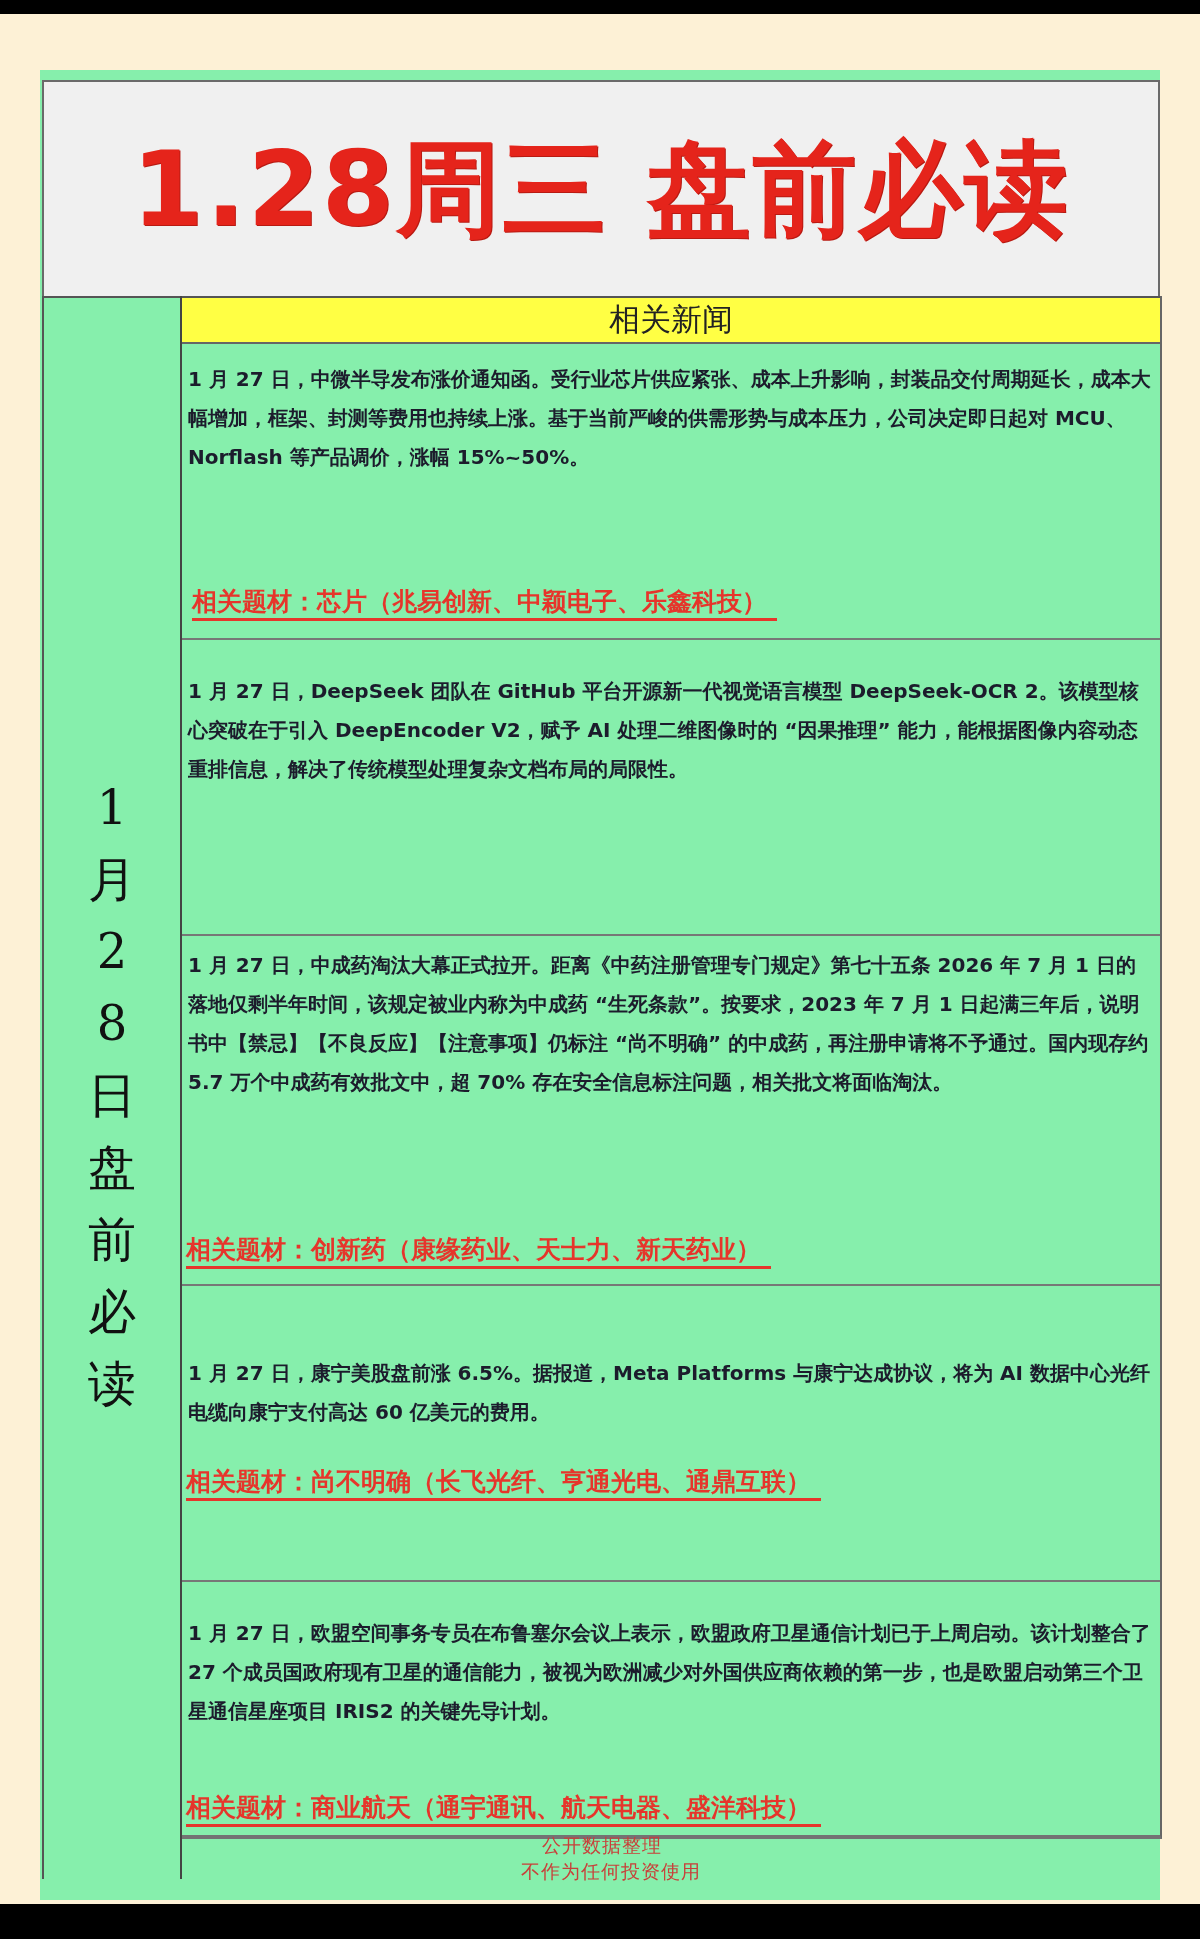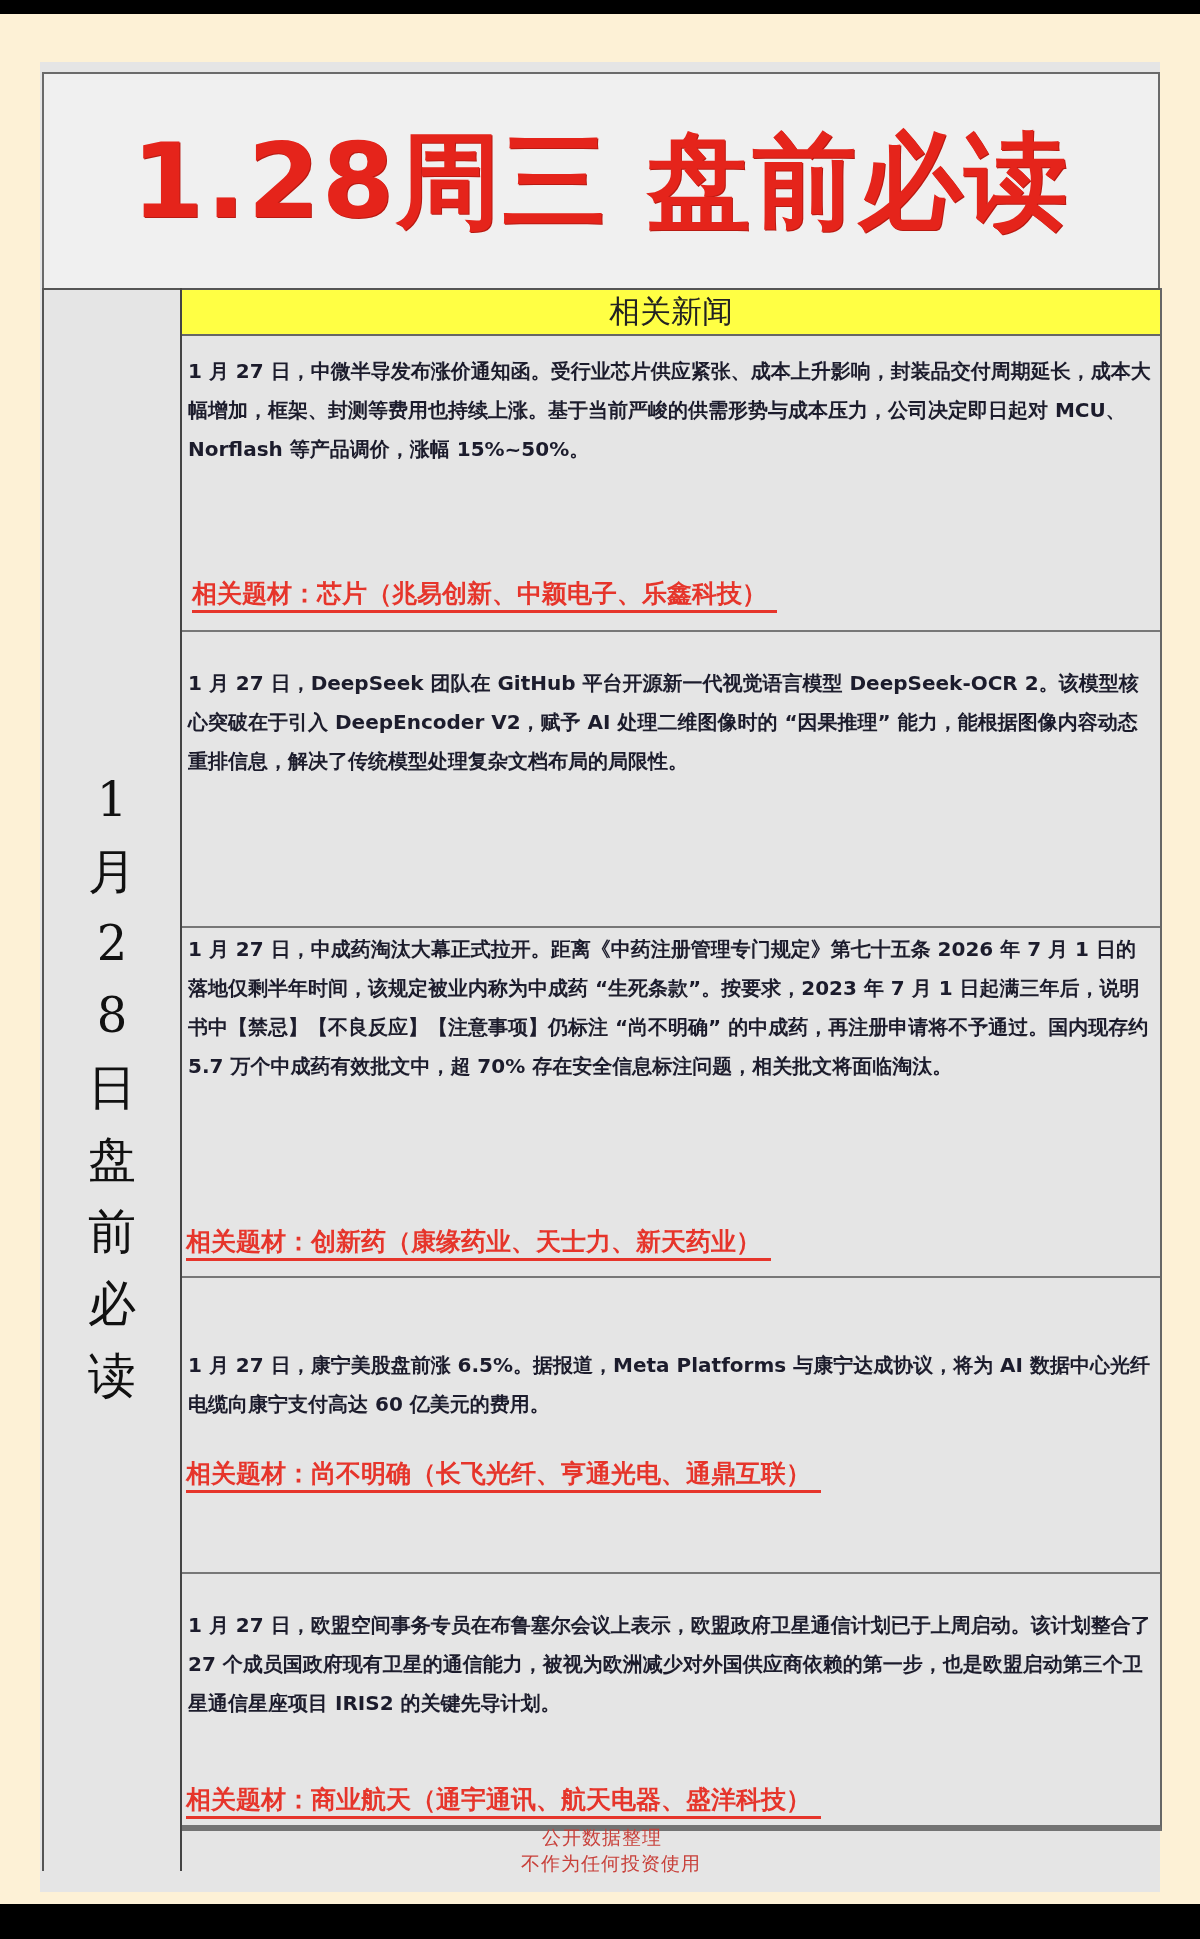--- a/index.html
+++ b/index.html
@@ -7,22 +7,22 @@
     width: 1200px; height: 1939px; position: relative; overflow: hidden;
     background: #000;
     font-family: "DejaVu Sans", "Liberation Sans", sans-serif;
   }
   .topbar { position: absolute; left: 0; top: 0; width: 1200px; height: 14px; background: #000; }
   .page {
     position: absolute; left: 0; top: 14px; width: 1200px; height: 1890px;
     background: #fdf1d6;
   }
   .sheet {
-    position: absolute; left: 40px; top: 48px; width: 1120px; height: 1830px;
-    background: #e5e5e5;
+    position: absolute; left: 40px; top: 56px; width: 1120px; height: 1830px;
+    background: #86efac;
   }
   .title-box {
     position: absolute; left: 2px; top: 10px; width: 1118px; height: 218px;
     border: 2px solid #6a6a6a; border-bottom: 2px solid #555;
     background: #f0f0f0; box-sizing: border-box;
     display: flex; align-items: center; justify-content: center;
   }
   .title {
     color: #e5241b; font-weight: bold; font-size: 104px; letter-spacing: 2px;
     font-family: "DejaVu Sans", sans-serif; line-height: 1;
@@ -39,21 +39,21 @@
   .side-text {
     position: absolute; left: 0; top: 475px; width: 136px;
     display: flex; flex-direction: column; align-items: center;
   }
   .side-text span {
     font-family: "DejaVu Serif", "Liberation Serif", serif;
     font-size: 48px; line-height: 72px; color: #111;
   }
   .news-col {
     position: absolute; left: 138px; top: 0; width: 980px; height: 1543px;
-    border-right: 2px solid #666; border-bottom: 6px solid #737373; box-sizing: border-box;
+    border-right: 2px solid #666; border-bottom: 4px solid #737373; box-sizing: border-box;
   }
   .news-header {
     height: 48px; background: #ffff44;
     border-top: 2px solid #555; border-bottom: 2px solid #666; box-sizing: border-box;
     display: flex; align-items: center; justify-content: center;
   }
   .news-header span { font-size: 31px; color: #222; font-family: "DejaVu Serif", serif; }
   .news-item {
     position: relative; box-sizing: border-box; border-bottom: 2px solid #777;
     padding: 0 8px 0 6px;
@@ -111,21 +111,21 @@
         <div class="news-item" style="height:296px;">
           <p class="news-text" style="padding-top:16px;">1 月 27 日，中微半导发布涨价通知函。受行业芯片供应紧张、成本上升影响，封装品交付周期延长，成本大幅增加，框架、封测等费用也持续上涨。基于当前严峻的供需形势与成本压力，公司决定即日起对 MCU、Norflash 等产品调价，涨幅 15%~50%。</p>
           <div class="tag" style="top:242px;">相关题材：芯片（兆易创新、中颖电子、乐鑫科技）</div>
         </div>
 
         <div class="news-item" style="height:296px;">
           <p class="news-text" style="padding-top:32px;">1 月 27 日，DeepSeek 团队在 GitHub 平台开源新一代视觉语言模型 DeepSeek-OCR 2。该模型核心突破在于引入 DeepEncoder V2，赋予 AI 处理二维图像时的 “因果推理” 能力，能根据图像内容动态重排信息，解决了传统模型处理复杂文档布局的局限性。</p>
         </div>
 
         <div class="news-item" style="height:350px;">
-          <p class="news-text" style="padding-top:2px;">1 月 27 日，中成药淘汰大幕正式拉开。距离《中药注册管理专门规定》第七十五条 2026 年 7 月 1 日的落地仅剩半年时间，该规定被业内称为中成药 “生死条款”。按要求，2023 年 7 月 1 日起满三年后，说明书中【禁忌】【不良反应】【注意事项】仍标注 “尚不明确” 的中成药，再注册申请将不予通过。国内现存约 5.7 万个中成药有效批文中，超 70% 存在安全信息标注问题，相关批文将面临淘汰。</p>
+          <p class="news-text" style="padding-top:10px;">1 月 27 日，中成药淘汰大幕正式拉开。距离《中药注册管理专门规定》第七十五条 2026 年 7 月 1 日的落地仅剩半年时间，该规定被业内称为中成药 “生死条款”。按要求，2023 年 7 月 1 日起满三年后，说明书中【禁忌】【不良反应】【注意事项】仍标注 “尚不明确” 的中成药，再注册申请将不予通过。国内现存约 5.7 万个中成药有效批文中，超 70% 存在安全信息标注问题，相关批文将面临淘汰。</p>
           <div class="tag" style="top:298px; left:4px;">相关题材：创新药（康缘药业、天士力、新天药业）</div>
         </div>
 
         <div class="news-item" style="height:296px;">
           <p class="news-text" style="padding-top:68px;">1 月 27 日，康宁美股盘前涨 6.5%。据报道，Meta Platforms 与康宁达成协议，将为 AI 数据中心光纤电缆向康宁支付高达 60 亿美元的费用。</p>
           <div class="tag" style="top:180px; left:4px;">相关题材：尚不明确（长飞光纤、亨通光电、通鼎互联）</div>
         </div>
 
         <div class="news-item" style="height:224px;">
           <p class="news-text" style="padding-top:32px;">1 月 27 日，欧盟空间事务专员在布鲁塞尔会议上表示，欧盟政府卫星通信计划已于上周启动。该计划整合了 27 个成员国政府现有卫星的通信能力，被视为欧洲减少对外国供应商依赖的第一步，也是欧盟启动第三个卫星通信星座项目 IRIS2 的关键先导计划。</p>

